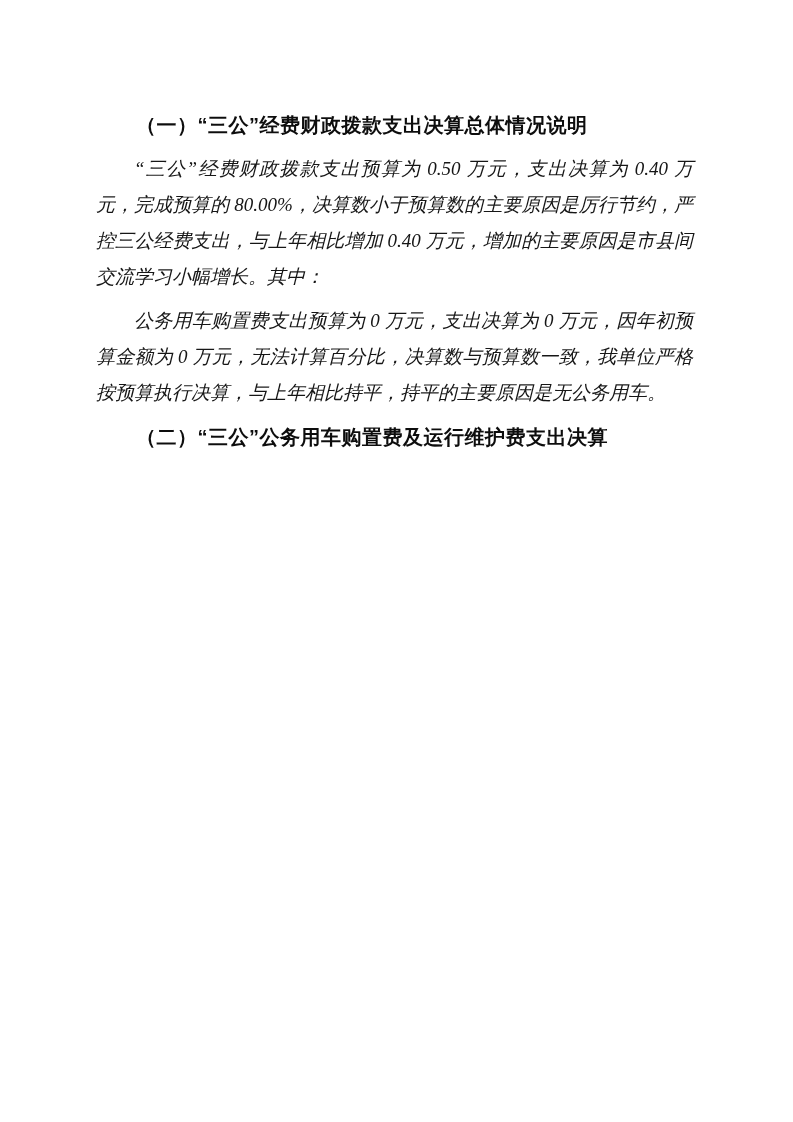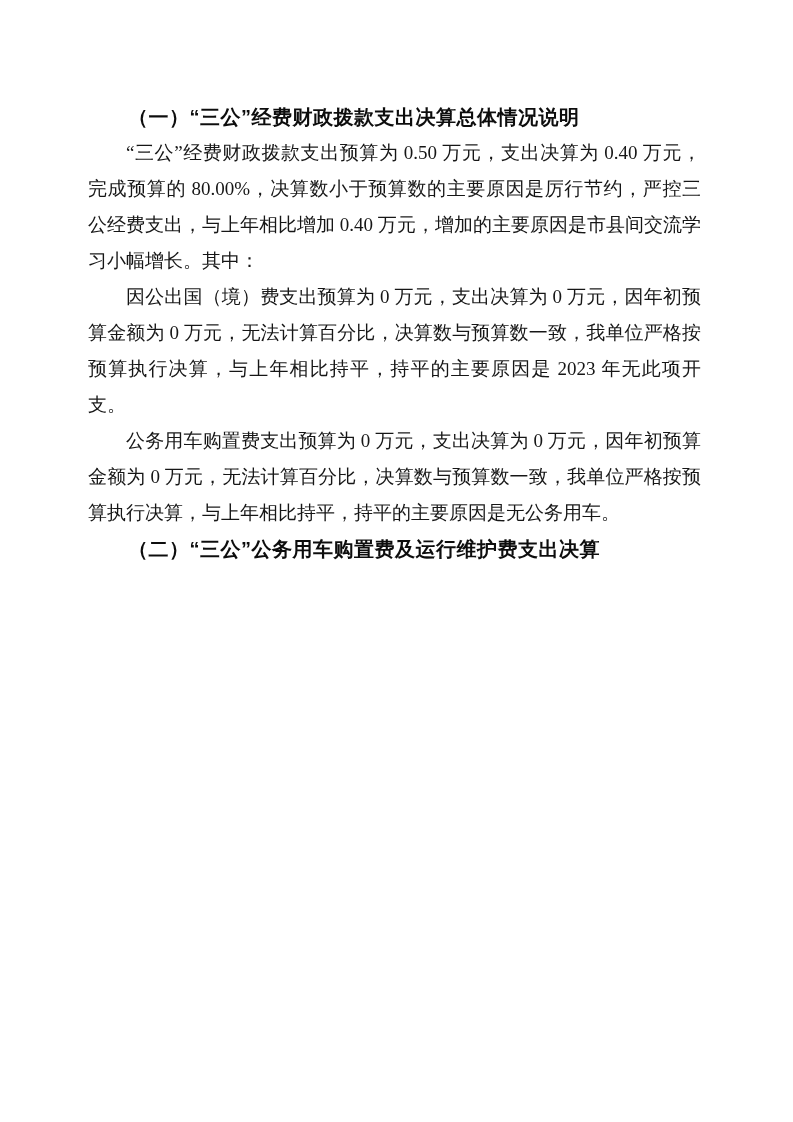--- a/index.html
+++ b/index.html
@@ -20,39 +20,39 @@
     top: 99px;
     width: 613px;
     color: #161616;
     font-family: "Liberation Serif", "DejaVu Serif", serif;
     font-size: 19px;
     line-height: 36px;
     text-align: justify;
     text-justify: inter-ideograph;
   }
   .doc p {
-    margin: 0;
+    margin: 8px;
     text-indent: 2em;
+    font-style: italic;
   }
   .doc .hd {
-    margin: 0;
+    margin: 8px;
     text-indent: 2em;
     font-family: "Liberation Sans", "DejaVu Sans", sans-serif;
     font-weight: 700;
     font-size: 20px;
     line-height: 36px;
     color: #0d0d0d;
     text-align: left;
     letter-spacing: 0.5px;
   }
 </style>
 </head>
 <body>
 
 <div class="page">
   <div class="doc">
     <h3 class="hd">（一）“三公”经费财政拨款支出决算总体情况说明</h3>
     <p>“三公”经费财政拨款支出预算为 0.50 万元，支出决算为 0.40 万元，完成预算的 80.00%，决算数小于预算数的主要原因是厉行节约，严控三公经费支出，与上年相比增加 0.40 万元，增加的主要原因是市县间交流学习小幅增长。其中：</p>
-    <p>因公出国（境）费支出预算为 0 万元，支出决算为 0 万元，因年初预算金额为 0 万元，无法计算百分比，决算数与预算数一致，我单位严格按预算执行决算，与上年相比持平，持平的主要原因是 2023 年无此项开支。</p>
     <p>公务用车购置费支出预算为 0 万元，支出决算为 0 万元，因年初预算金额为 0 万元，无法计算百分比，决算数与预算数一致，我单位严格按预算执行决算，与上年相比持平，持平的主要原因是无公务用车。</p>
     <h3 class="hd">（二）“三公”公务用车购置费及运行维护费支出决算</h3>
   </div>
 </div>
 
 </body></html>

